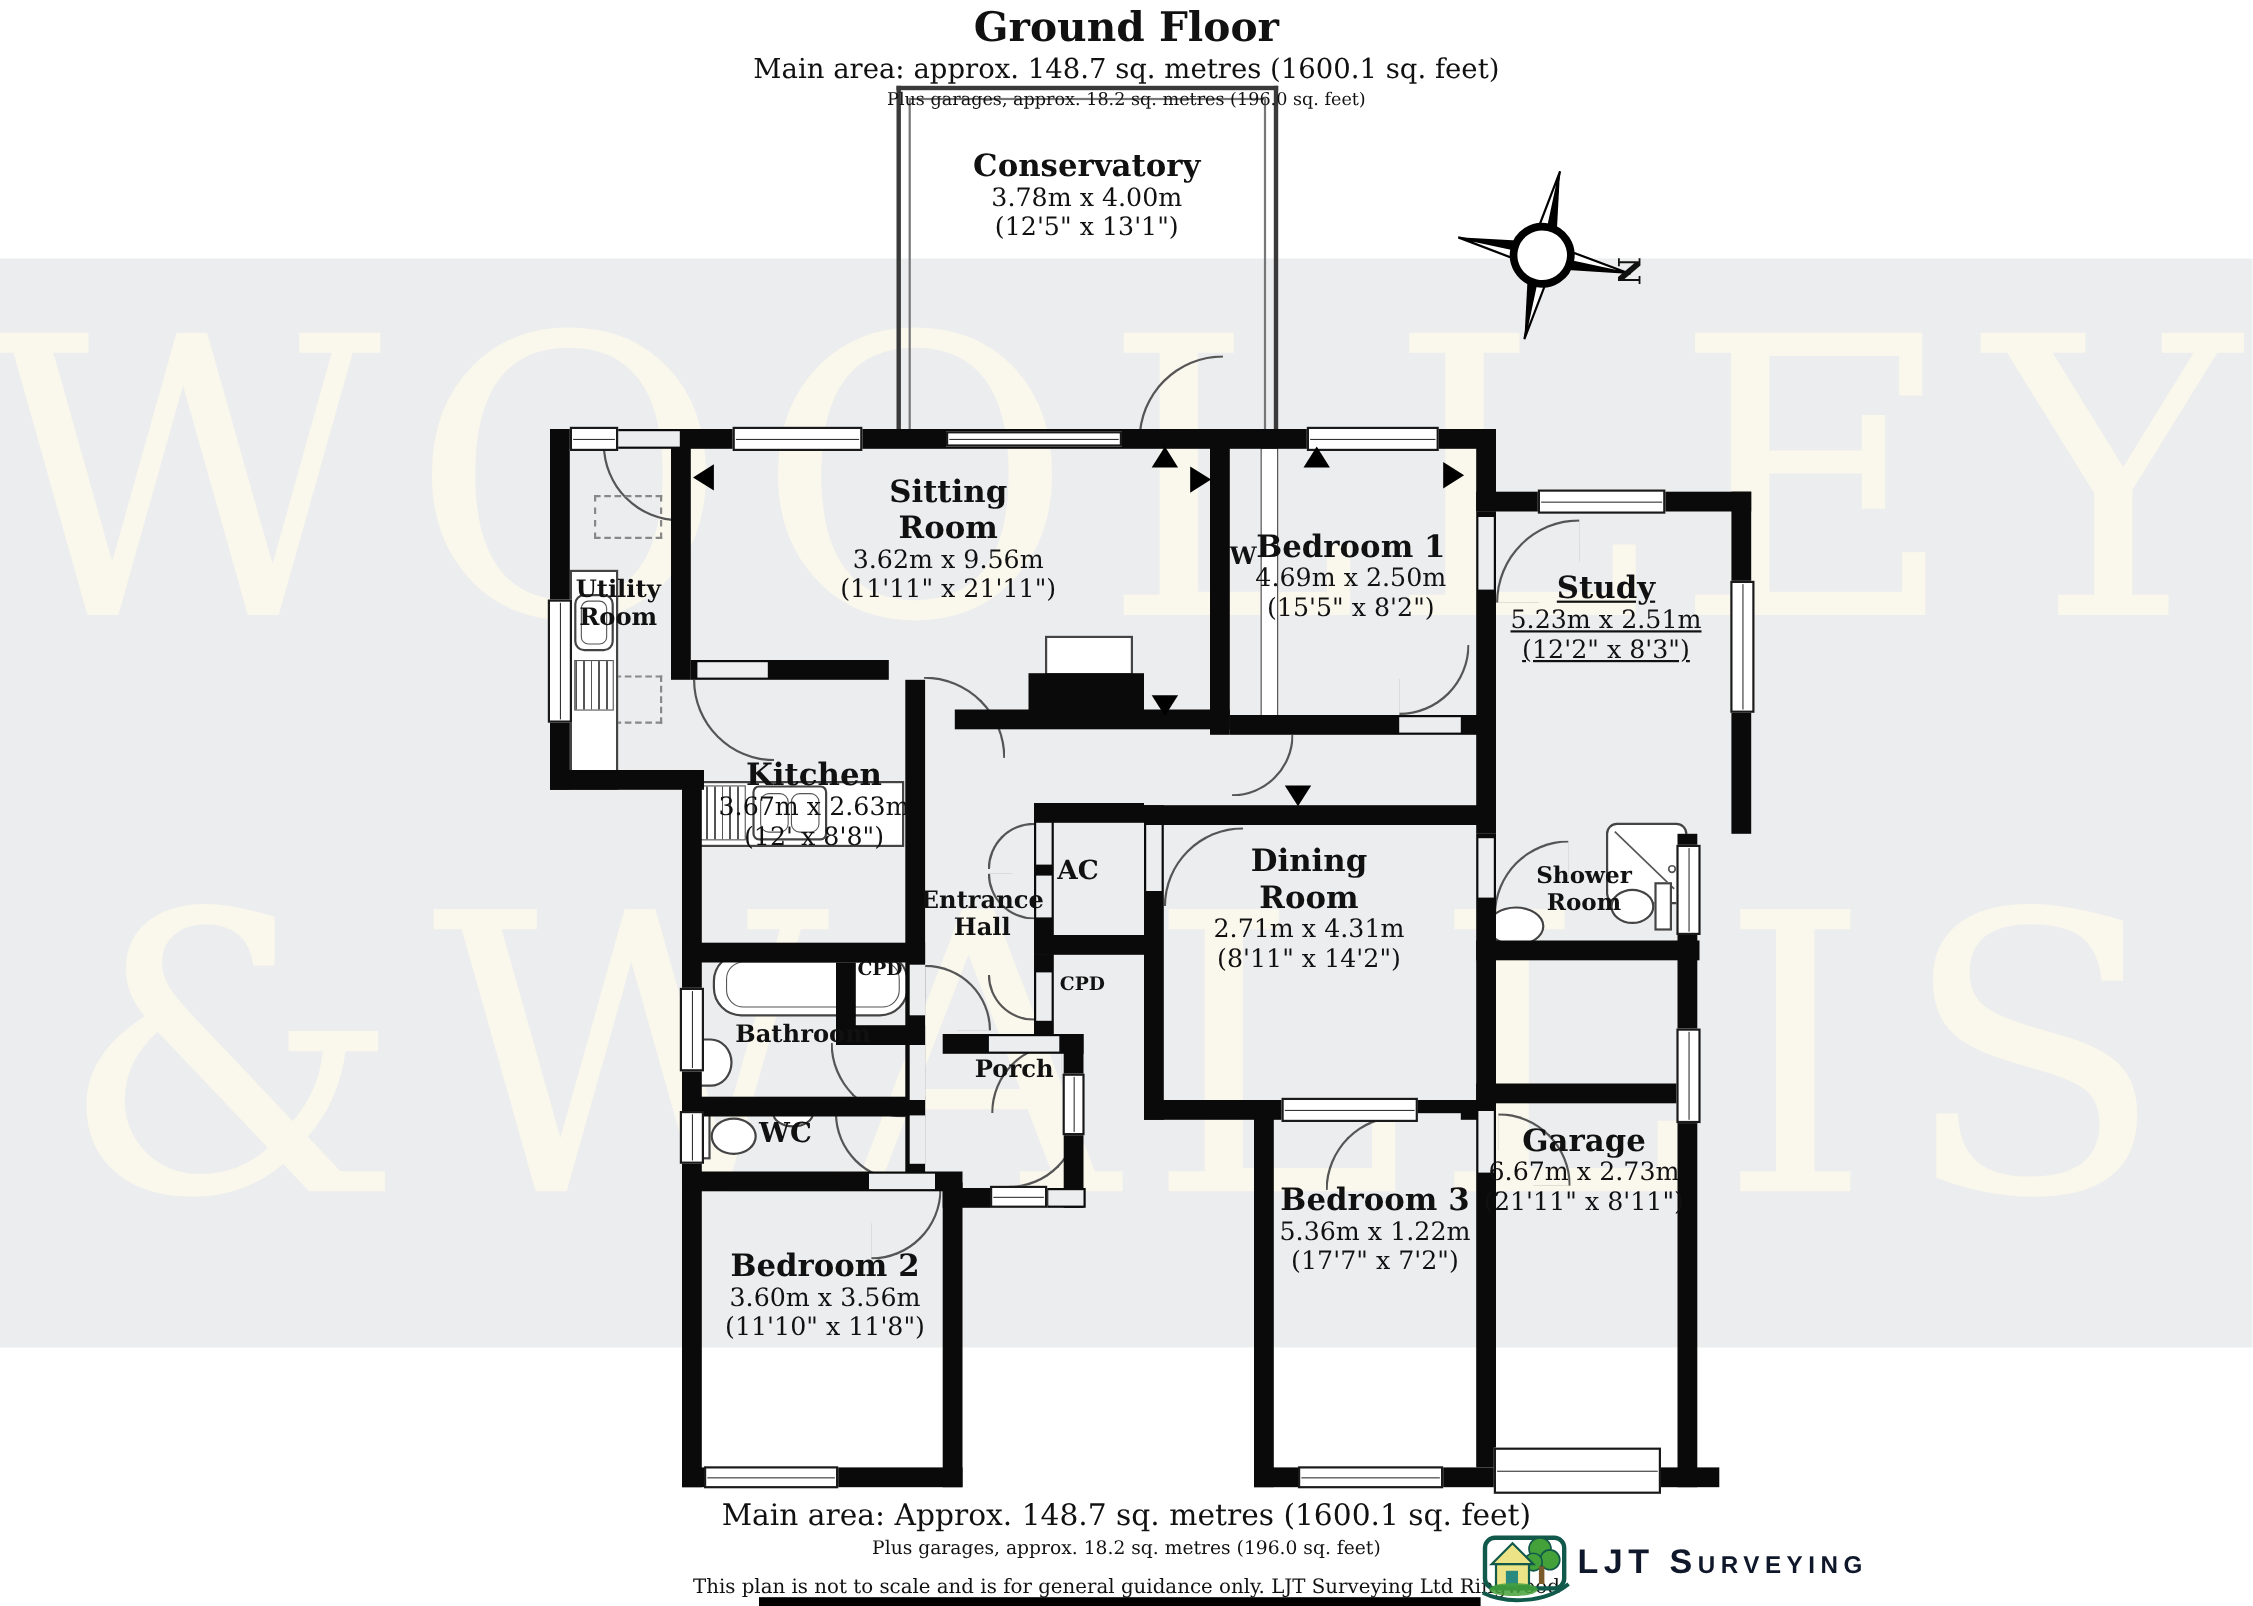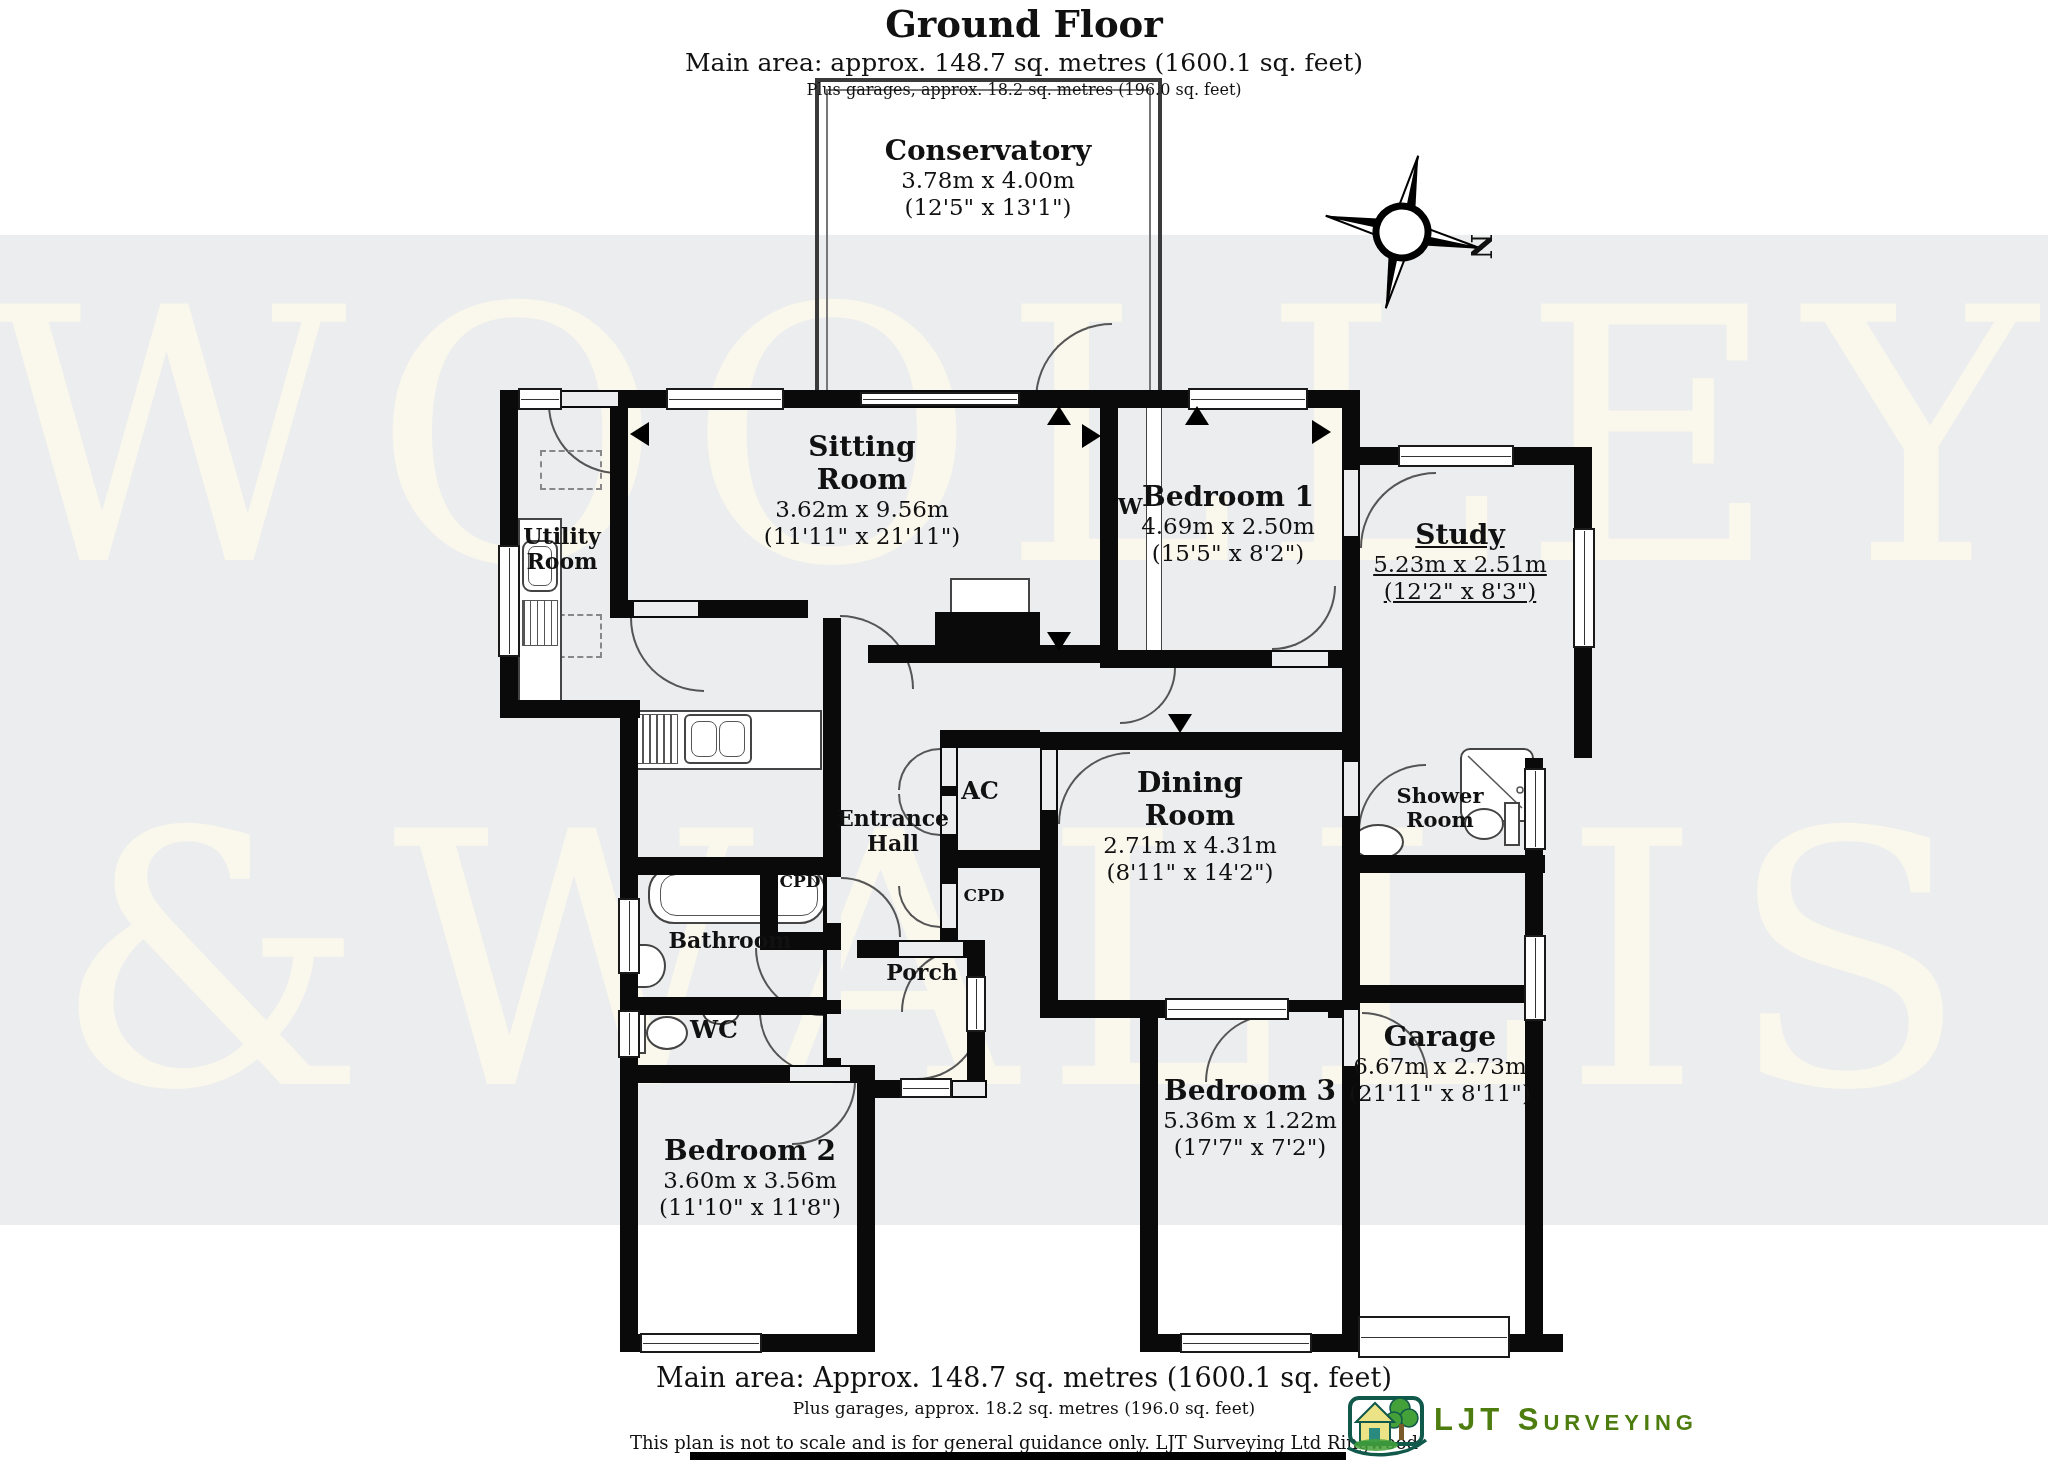--- a/index.html
+++ b/index.html
@@ -45,21 +45,21 @@
           white-space:nowrap;line-height:1.12;font-size:22px;}
   .slabel.small{font-size:17px;}
   .ftr{position:absolute;left:0;width:100%;text-align:center;z-index:6;}
   .ftr-main{top:1362px;font-size:27px;}
   .ftr-plus{top:1398px;font-size:17px;}
   .ftr-disc{top:1432px;font-size:18px;}
   .bar{position:absolute;left:690px;top:1452px;width:656px;height:8px;background:#000;z-index:7;}
   .compass-n{position:absolute;left:1468px;top:230px;font-size:28px;font-weight:700;
              transform:rotate(90deg);z-index:5;}
   .logo{position:absolute;left:1346px;top:1390px;z-index:7;}
-  .logo-text{position:absolute;left:1434px;top:1402px;z-index:7;color:#4d7c0f;
+  .logo-text{position:absolute;left:1434px;top:1402px;z-index:7;color:#0f172a;
              font-family:"Liberation Sans","DejaVu Sans",sans-serif;font-weight:700;
              font-variant:small-caps;font-size:31px;letter-spacing:5px;}
   .tub-in{position:absolute;left:10px;top:6px;right:6px;bottom:6px;border:1.5px solid #555;border-radius:16px;}
   .sink-in{position:absolute;left:4px;top:4px;right:4px;bottom:4px;border:1.5px solid #555;border-radius:7px;}
   .bowl{position:absolute;border:1.5px solid #555;border-radius:50%;background:#fff;}
 </style>
 </head>
 <body>
 
 <div class="page">
@@ -248,20 +248,25 @@
   <div class="rlabel" style="left:1228px;top:480px;">
     <div class="rname">Bedroom 1</div>
     <div class="rdim">4.69m x 2.50m</div>
     <div class="rdim">(15'5" x 8'2")</div>
   </div>
   <div class="rlabel" style="left:1460px;top:518px;text-decoration:underline;">
     <div class="rname">Study</div>
     <div class="rdim">5.23m x 2.51m</div>
     <div class="rdim">(12'2" x 8'3")</div>
   </div>
+  <div class="rlabel" style="left:740px;top:688px;">
+    <div class="rname">Kitchen</div>
+    <div class="rdim">3.67m x 2.63m</div>
+    <div class="rdim">(12' x 8'8")</div>
+  </div>
   <div class="rlabel" style="left:1190px;top:766px;">
     <div class="rname">Dining</div>
     <div class="rname">Room</div>
     <div class="rdim">2.71m x 4.31m</div>
     <div class="rdim">(8'11" x 14'2")</div>
   </div>
   <div class="rlabel" style="left:750px;top:1134px;">
     <div class="rname">Bedroom 2</div>
     <div class="rdim">3.60m x 3.56m</div>
     <div class="rdim">(11'10" x 11'8")</div>

